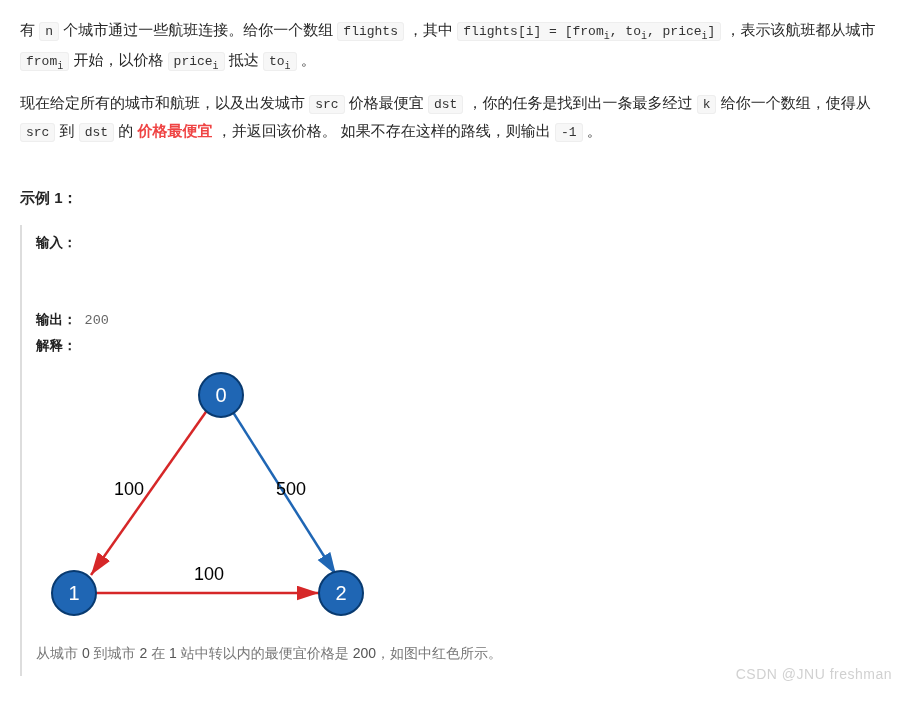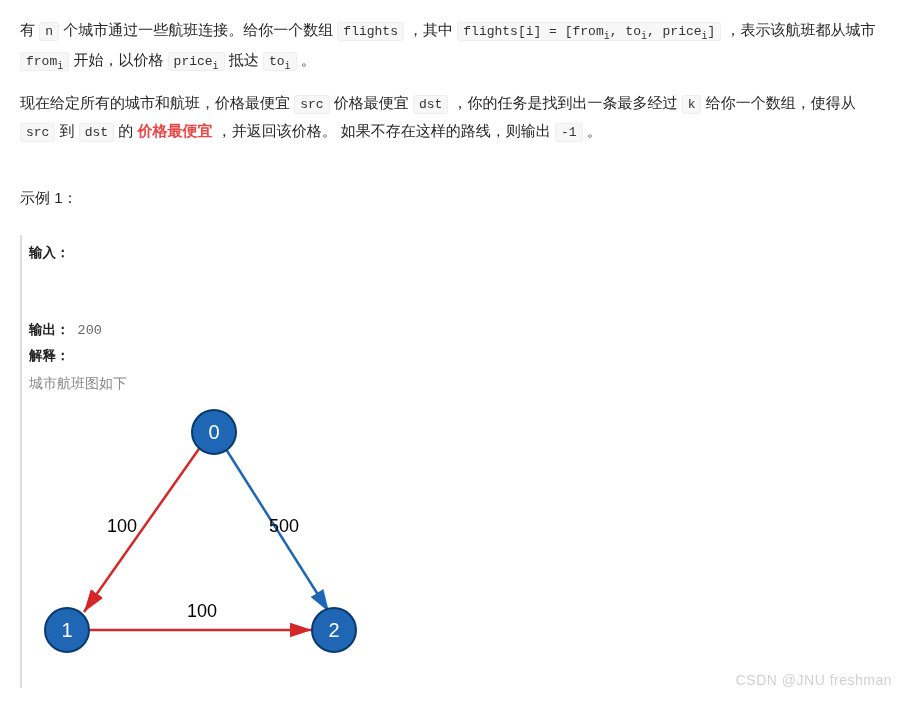--- a/index.html
+++ b/index.html
@@ -17,72 +17,71 @@
     background: #f7f7f7;
     border: 1px solid #eee;
     border-radius: 3px;
     padding: 1px 5px;
     font-family: Menlo, Consolas, "Courier New", monospace;
     font-size: 13px;
     color: #333;
   }
   code.k sub { font-size: 10px; }
   strong { font-weight: 700; color:#ef4444; }
-  .section-heading { font-weight: 400; margin: 40px 0 24px 0; }
+  .section-heading { font-weight: 700; margin: 40px 0 14px 0; }
   .example {
     border-left: 2px solid #ddd;
     margin: 12px 0 0 0;
-    padding: 6px 0 10px 7px;
+    padding: 6px 0 10px 14px;
   }
   .example .mono {
     font-family: Menlo, Consolas, "Courier New", monospace;
     font-size: 13.5px;
     color: #666;
     line-height: 1.9;
   }
   .example .mono .bold { font-weight:700; color:#222; }
   .example .desc { color:#888; font-size:14px; margin-top:2px; }
   .graph-wrap { margin: 6px 0 8px 0; }
   .caption { color:#777; font-size:14px; margin-top:8px; }
   .caption .em { color:#555; }
   .watermark {
     position: fixed;
     right: 14px;
-    bottom: 20px;
+    bottom: 26px;
     color: rgba(120,120,120,0.35);
     font-size: 14px;
     letter-spacing: 0.5px;
     pointer-events: none;
   }
   svg text.edge-label { font-family: Arial, sans-serif; font-size:18px; fill:#000; }
   svg text.node-label { font-family: Arial, sans-serif; font-size:20px; fill:#fff; }
 </style>
 </head>
 <body>
 
 <p>
   <span>有 </span><code class="k">n</code><span> 个城市通过一些航班连接。给你一个数组 </span><code class="k">flights</code><span> ，其中 </span><code class="k"><span>flights[i] = [from</span><sub>i</sub><span>, to</span><sub>i</sub><span>, price</span><sub>i</sub><span>]</span></code><span> ，表示该航班都从城市 </span><code class="k"><span>from</span><sub>i</sub></code><span> 开始，以价格 </span><code class="k"><span>price</span><sub>i</sub></code><span> 抵达 </span><code class="k"><span>to</span><sub>i</sub></code><span> 。</span>
 </p>
 
 <p>
-  <span>现在给定所有的城市和航班，价格最便宜 </span><code class="k">src</code><span> 价格最便宜 </span><code class="k">dst</code><span> ，你的任务是找到出一条最多经过 </span><code class="k">k</code><span> 给你一个数组，使得从 </span><code class="k">src</code><span> 到 </span><code class="k">dst</code><span> 的 </span><strong>价格最便宜</strong><span> ，并返回该价格。 如果不存在这样的路线，则输出 </span><code class="k">-1</code><span> 。</span>
+  <span>现在给定所有的城市和航班，以及出发城市 </span><code class="k">src</code><span> 价格最便宜 </span><code class="k">dst</code><span> ，你的任务是找到出一条最多经过 </span><code class="k">k</code><span> 给你一个数组，使得从 </span><code class="k">src</code><span> 到 </span><code class="k">dst</code><span> 的 </span><strong>价格最便宜</strong><span> ，并返回该价格。 如果不存在这样的路线，则输出 </span><code class="k">-1</code><span> 。</span>
 </p>
 
 <div class="section-heading">示例 1：</div>
 
 <div class="example">
   <div class="mono">
     <span class="bold">输入：</span><br>
     <br>
     <br>
     <span class="bold">输出：</span>
     <span>200</span><br>
     <span class="bold">解释：</span>
   </div>
-  <div class="desc">城市航班图如下</div>
 
   <div class="graph-wrap">
     <svg width="340" height="260" viewBox="0 0 340 260">
       <defs>
         <marker id="arr-red" markerWidth="10" markerHeight="10" refX="9" refY="3" orient="auto" markerUnits="strokeWidth">
           <path d="M0,0 L0,6 L9,3 z" fill="#d62728"></path>
         </marker>
         <marker id="arr-blue" markerWidth="10" markerHeight="10" refX="9" refY="3" orient="auto" markerUnits="strokeWidth">
           <path d="M0,0 L0,6 L9,3 z" fill="#1f66b4"></path>
         </marker>
@@ -98,15 +97,18 @@
 
       <circle cx="185" cy="30" r="22" fill="#1f66b4" stroke="#083a70" stroke-width="2"></circle>
       <text class="node-label" x="185" y="37" text-anchor="middle">0</text>
       <circle cx="38" cy="228" r="22" fill="#1f66b4" stroke="#083a70" stroke-width="2"></circle>
       <text class="node-label" x="38" y="235" text-anchor="middle">1</text>
       <circle cx="305" cy="228" r="22" fill="#1f66b4" stroke="#083a70" stroke-width="2"></circle>
       <text class="node-label" x="305" y="235" text-anchor="middle">2</text>
     </svg>
   </div>
 
+  <div class="caption">
+    <span>从城市 </span><span class="em">0</span><span> 到城市 </span><span class="em">2</span><span> 在 </span><span class="em">1</span><span> 站中转以内的最便宜价格是 </span><span class="em">200</span><span>，如图中红色所示。</span>
+  </div>
 </div>
 
 <div class="watermark">CSDN @JNU freshman</div>
 
 </body></html>

